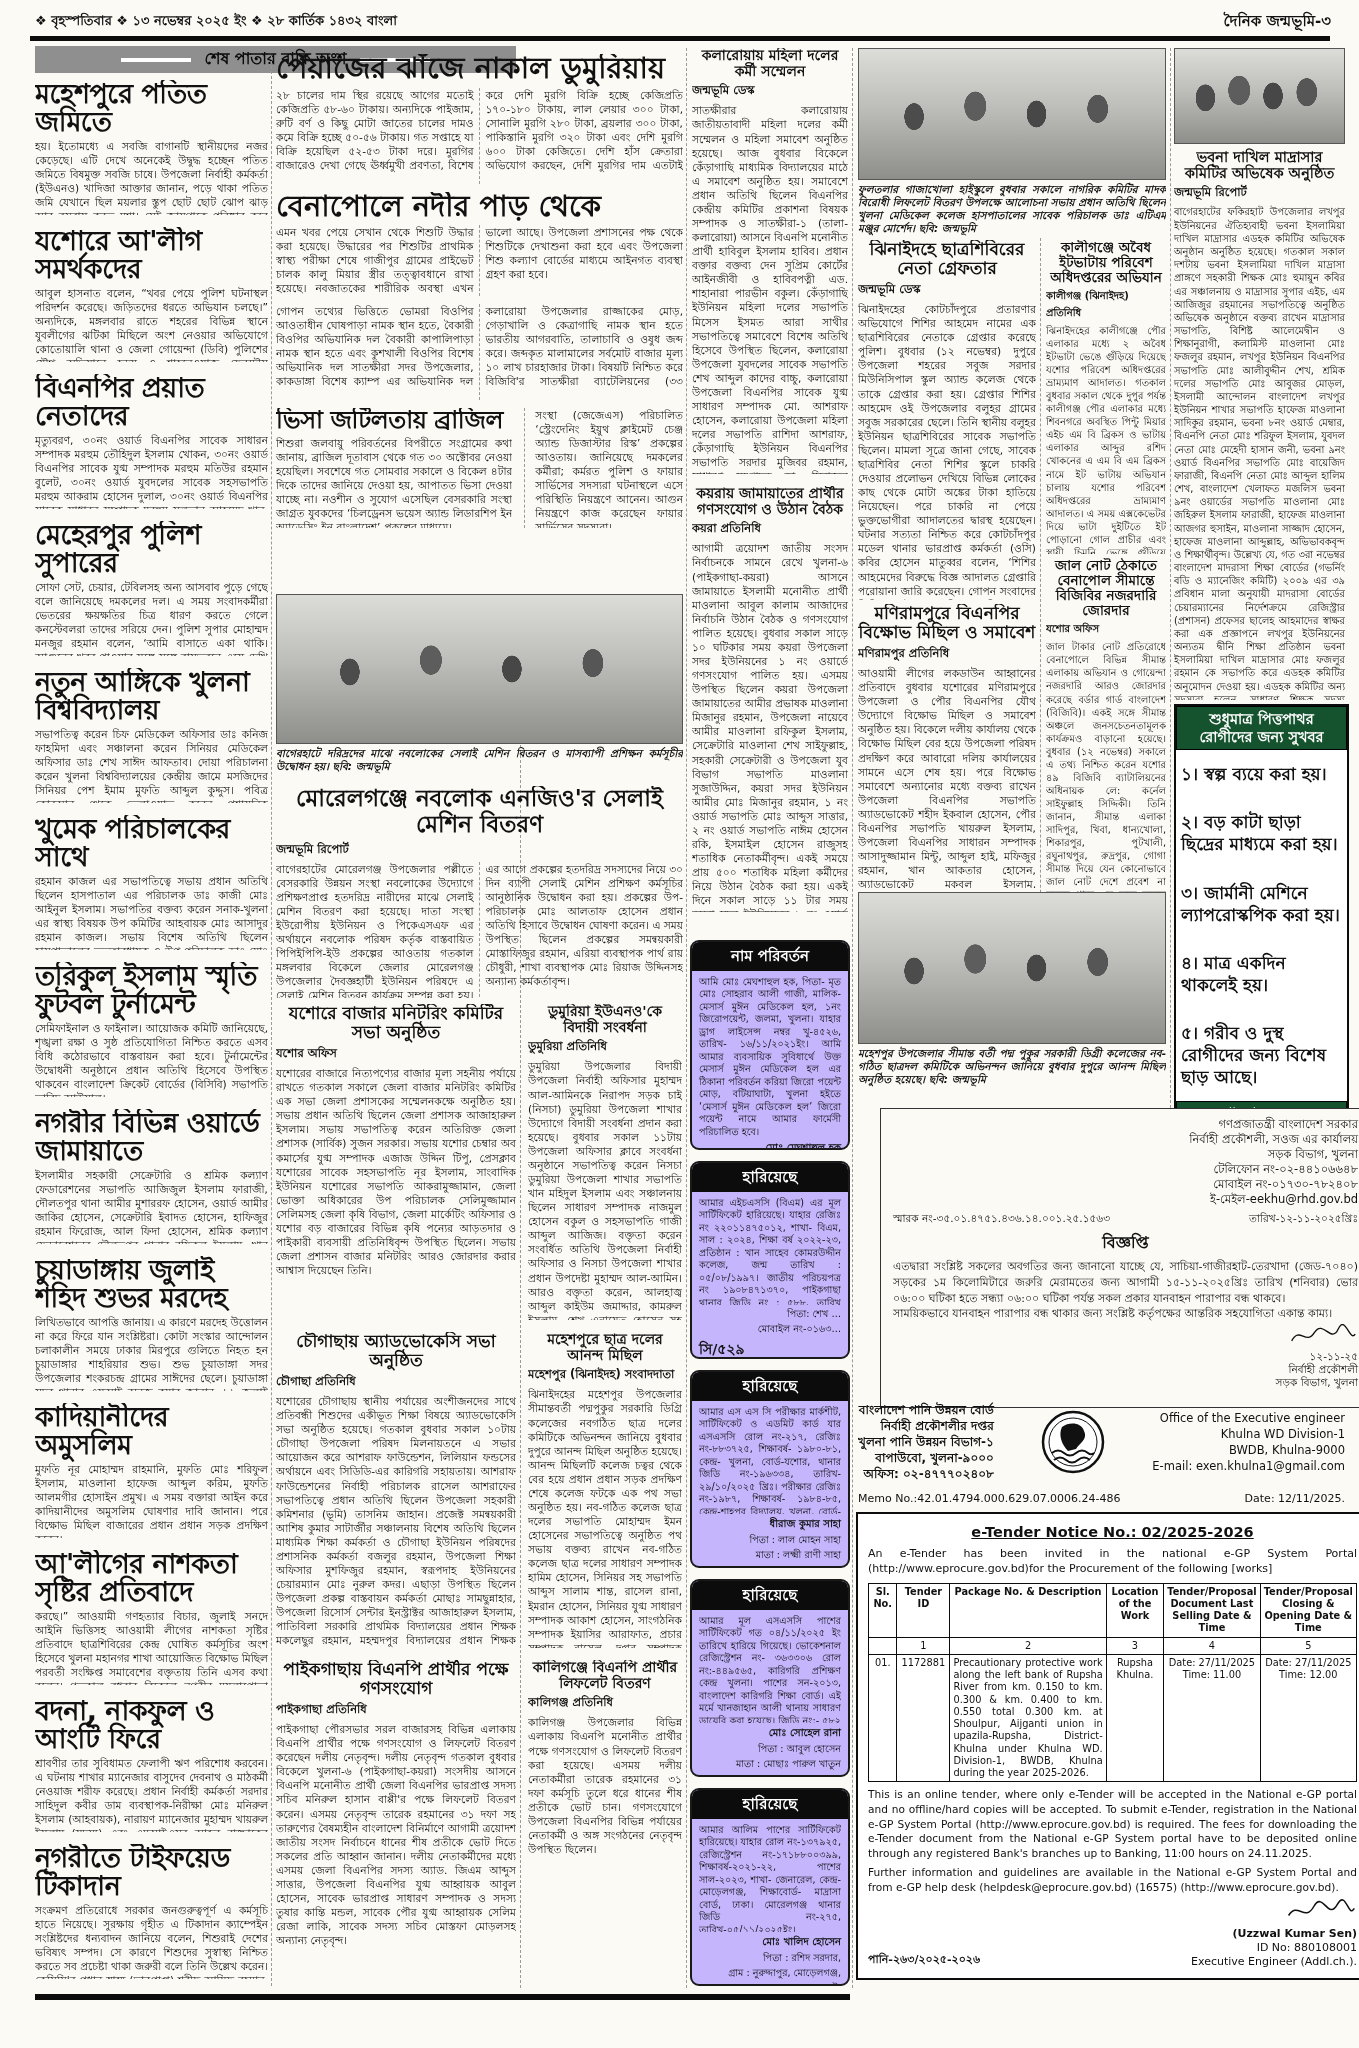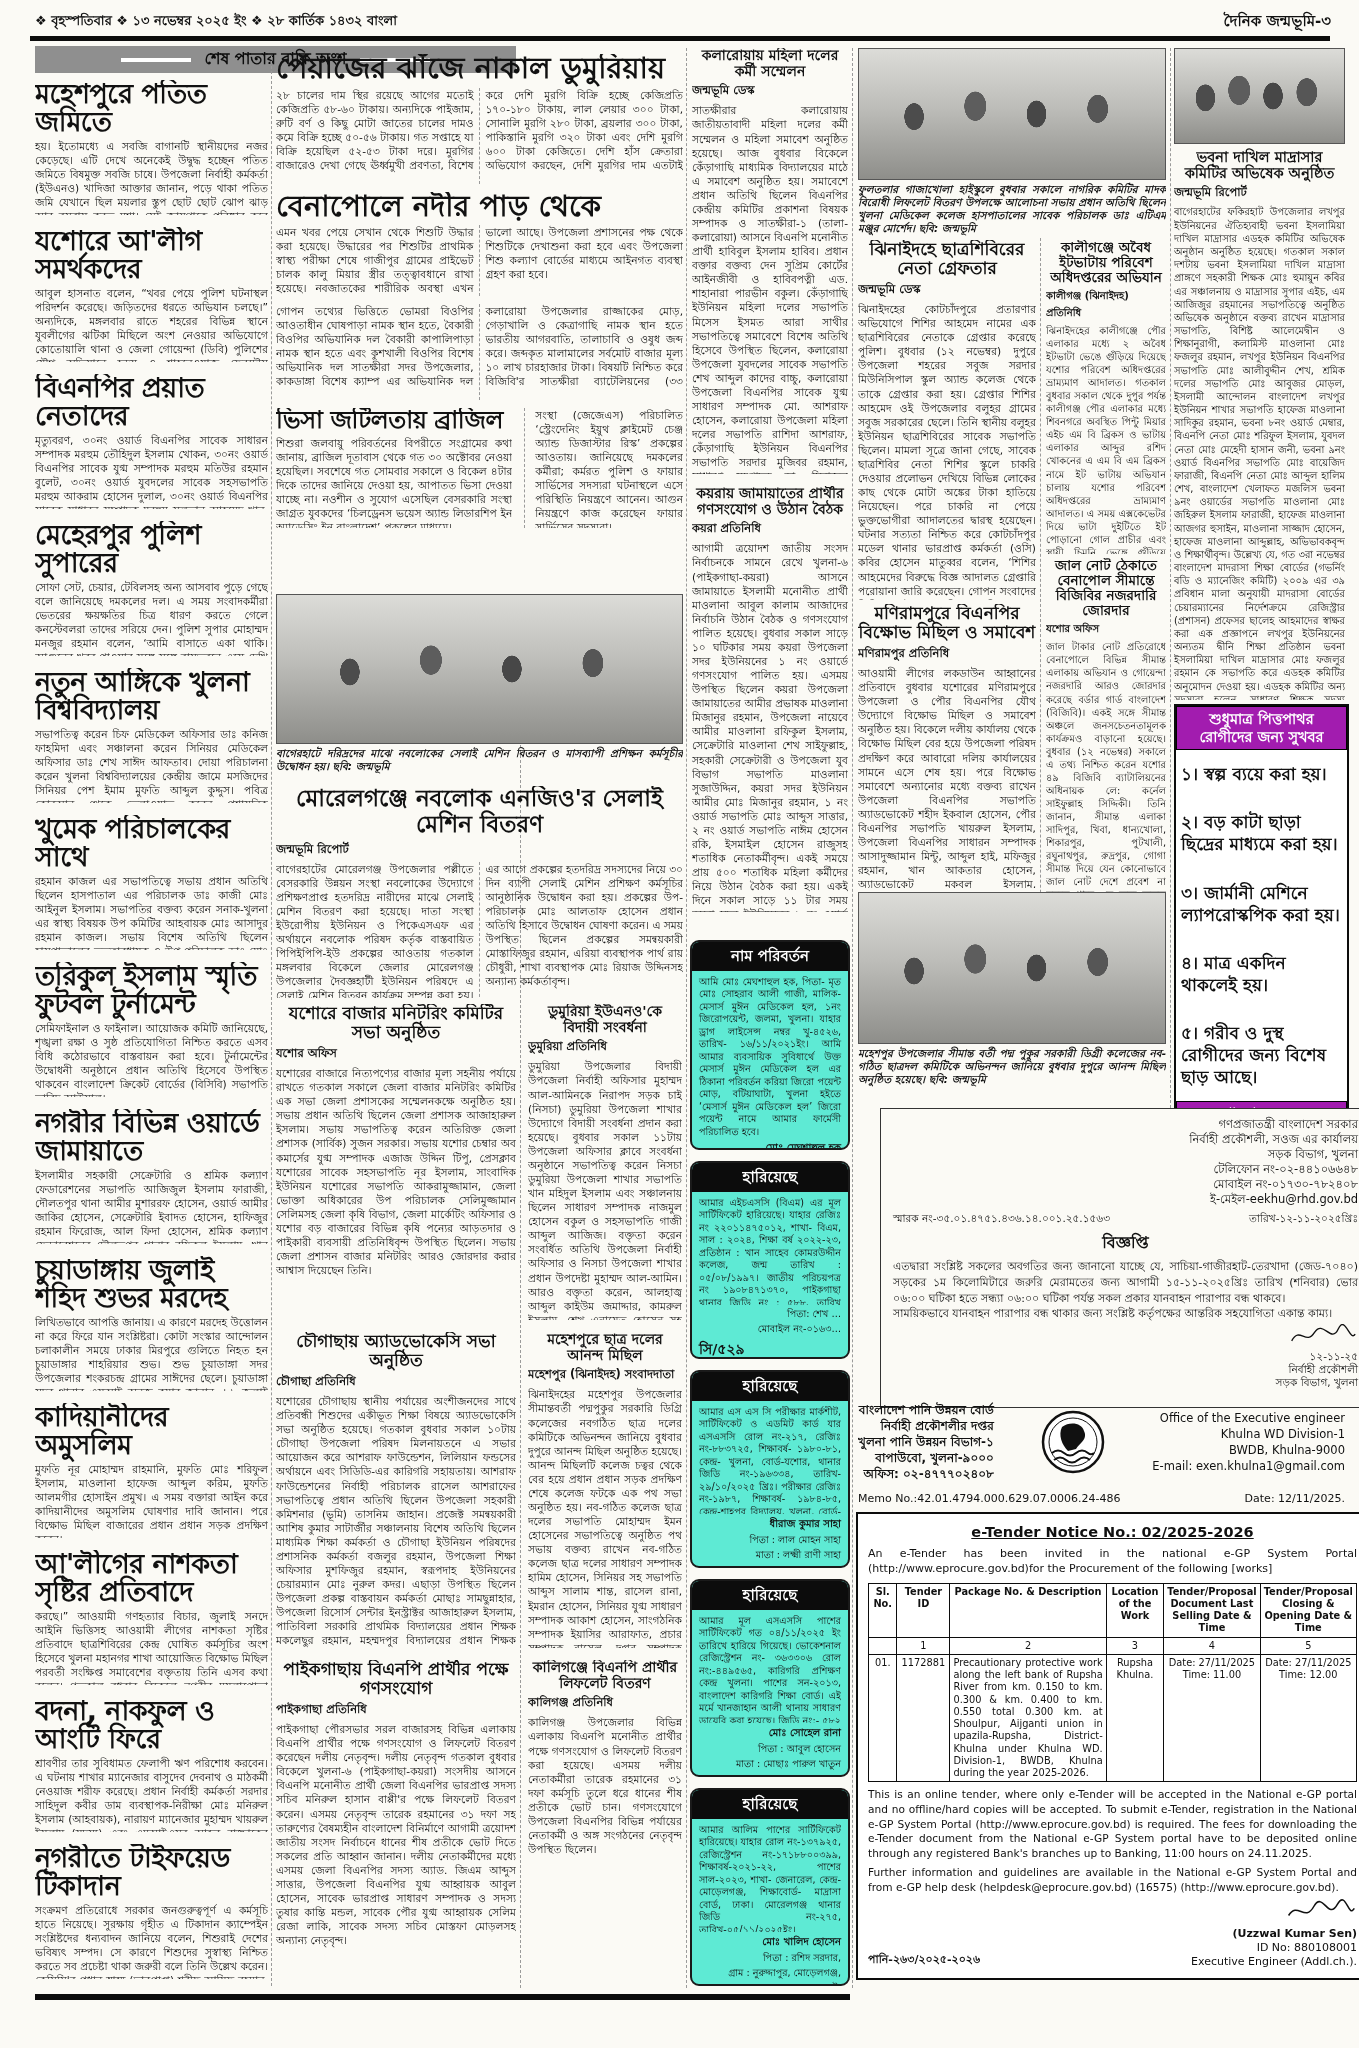--- a/index.html
+++ b/index.html
@@ -28,29 +28,29 @@
   .cap{font-size:10.5px;font-weight:bold;font-style:italic;line-height:1.25;margin-top:3px;text-align:justify;}
   
   .photo{position:relative;border:1px solid #555;
     background:
       radial-gradient(ellipse 16px 22px at 18% 52%, #4c4c4c 60%, transparent 62%),
       radial-gradient(ellipse 18px 24px at 38% 44%, #5d5d5d 60%, transparent 62%),
       radial-gradient(ellipse 16px 22px at 58% 50%, #474747 60%, transparent 62%),
       radial-gradient(ellipse 17px 23px at 78% 46%, #565656 60%, transparent 62%),
       linear-gradient(180deg,#dcdcd8 0%,#bdbdb9 45%,#8e8e8a 100%);}
   
-  .nbox{border:2px solid #1a1a1a;border-radius:9px;padding:6px 7px 4px;margin-bottom:11px;overflow:hidden;background:#5eead4;}
+  .nbox{border:2px solid #1a1a1a;border-radius:9px;padding:6px 7px 4px;margin-bottom:11px;overflow:hidden;background:#c4b5fd;}
   .nhead{background:#0c0c0c;color:#fff;text-align:center;font-size:15px;font-weight:bold;
          padding:2px 0;margin:-6px -7px 5px;border-radius:6px 6px 0 0;}
   .nbody{font-size:9.6px;line-height:1.3;text-align:justify;margin:0;}
   .nsign{font-size:10px;font-weight:bold;text-align:right;margin:2px 0 0;}
   .nsub{font-size:9.6px;text-align:right;margin:0;}
   .nserial{font-size:14px;font-weight:bold;margin:1px 0 0;}
   
-  .adbar{background:#a21caf;color:#fff;font-weight:bold;text-align:center;white-space:pre-line;
+  .adbar{background:#14532d;color:#fff;font-weight:bold;text-align:center;white-space:pre-line;
          padding:3px 2px;font-size:14.5px;line-height:1.25;border:1px solid #000;}
   .adbox{border:2px solid #0c0c0c;background:#fff;}
   .adpoint{font-size:17px;font-weight:bold;line-height:1.3;padding:13px 5px;}
   .adname{font-size:16.5px;line-height:1.2;padding:3px 2px;}
   .adaddr{font-size:12.5px;font-weight:bold;text-align:center;white-space:pre-line;line-height:1.3;padding:3px 14px;}
   .adserial{font-size:13px;font-weight:bold;text-align:center;padding:1px 0;}
   .adphone{font-size:26px;font-weight:bold;text-align:center;letter-spacing:.5px;padding:2px 0;}
   
   .rnbox{border:1px solid #333;padding:8px 12px;background:#fbfaf5;}
   .rn-line{font-size:11.5px;line-height:1.3;text-align:right;}

